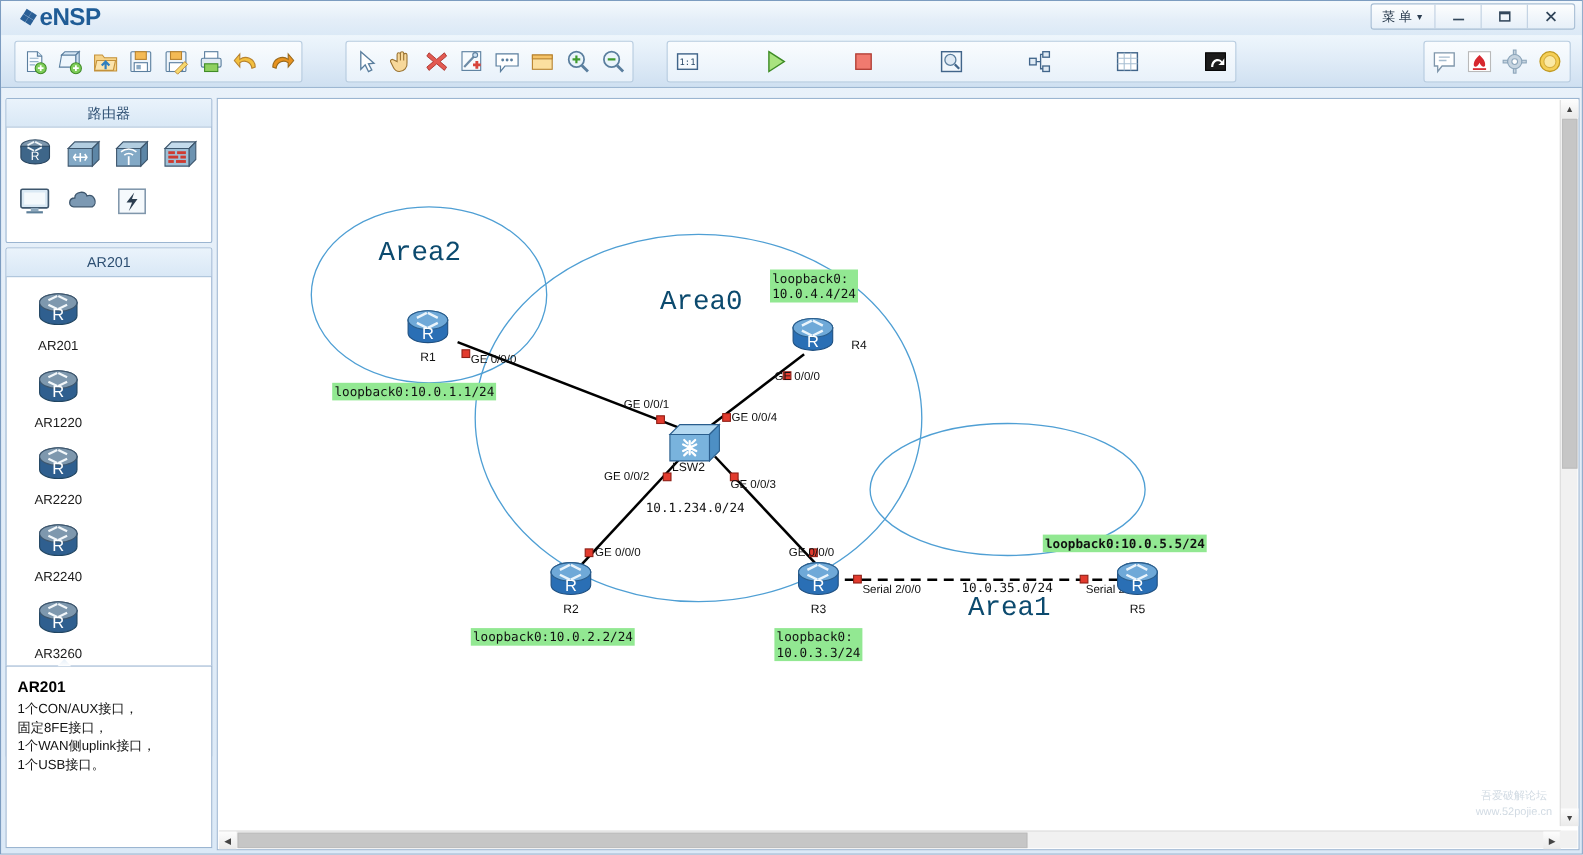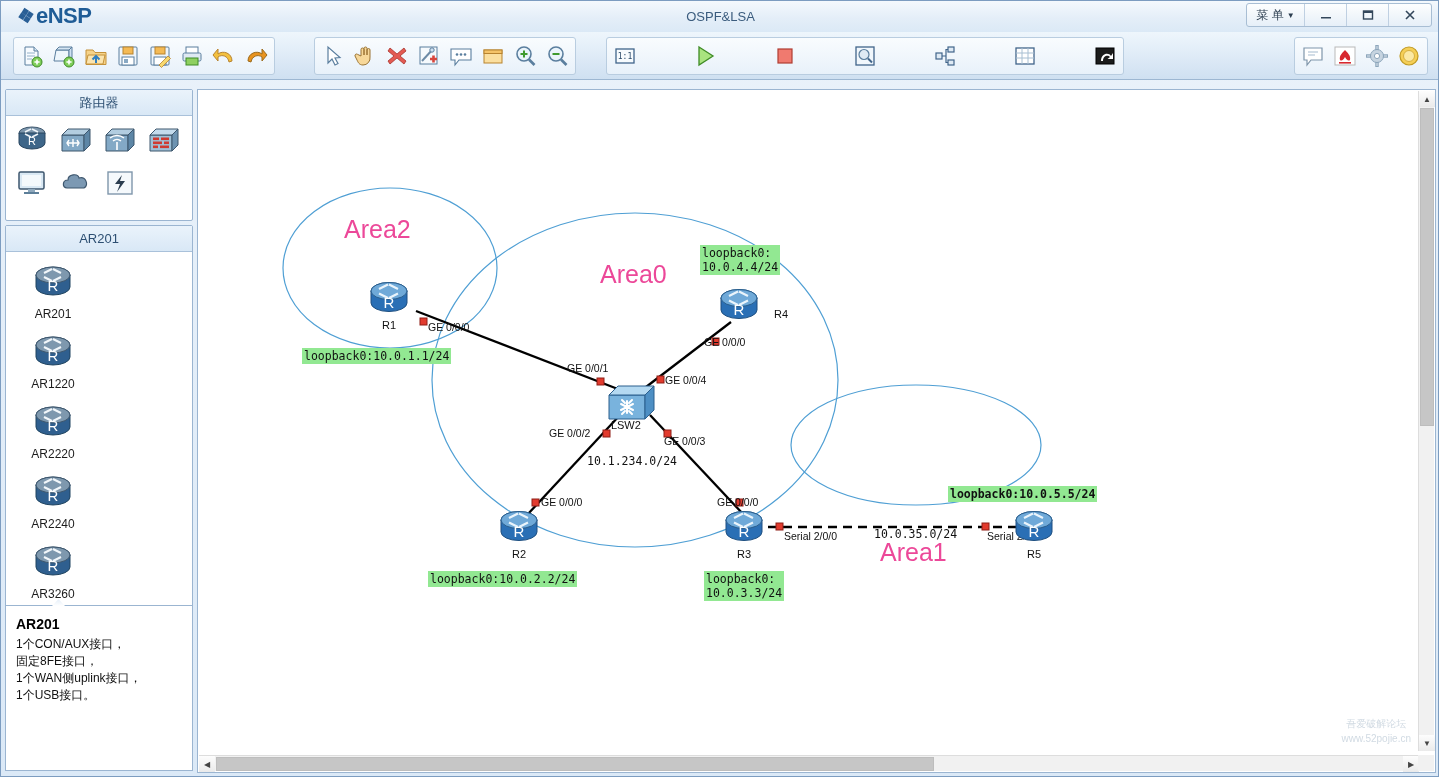--- a/index.html
+++ b/index.html
@@ -152,22 +152,22 @@
     background: #92e892;
     color: #111;
     font-family: "DejaVu Sans Mono", monospace;
     font-size: 11.5px;
     line-height: 14px;
     padding: 1px 2px;
     white-space: pre;
   }
   .areatxt {
     position: absolute;
-    font-size: 25px; color: #ec4899; font-weight: normal;
-    font-family: Liberation Sans, sans-serif;
+    font-size: 25px; color: #0c4a6e; font-weight: normal;
+    font-family: Liberation Mono, monospace;
     white-space: nowrap;
   }
   .iftxt {
     position: absolute; font-size: 10.5px; color: #111; white-space: nowrap;
   }
   .nettxt {
     position: absolute; font-family: "DejaVu Sans Mono", monospace;
     font-size: 11.5px; color: #111; white-space: nowrap;
   }
 
@@ -220,21 +220,20 @@
 </head>
 <body>
 
 <div id="app">
 
   <div id="titlebar">
     <div id="logo">
       <span class="glyph">❖</span>
       <span class="word">eNSP</span>
     </div>
-    <div id="win-title">OSPF&amp;LSA</div>
     <div id="wincontrols">
       <div class="wb menu">
         <span>菜 单</span>
           <span class="car">▼</span>
       </div>
       <div class="wb">
         <svg width="14" height="12" viewBox="0 0 14 12">
             <rect x="2" y="8" width="10" height="1.5" fill="#33475b"></rect>
           </svg>
       </div>

